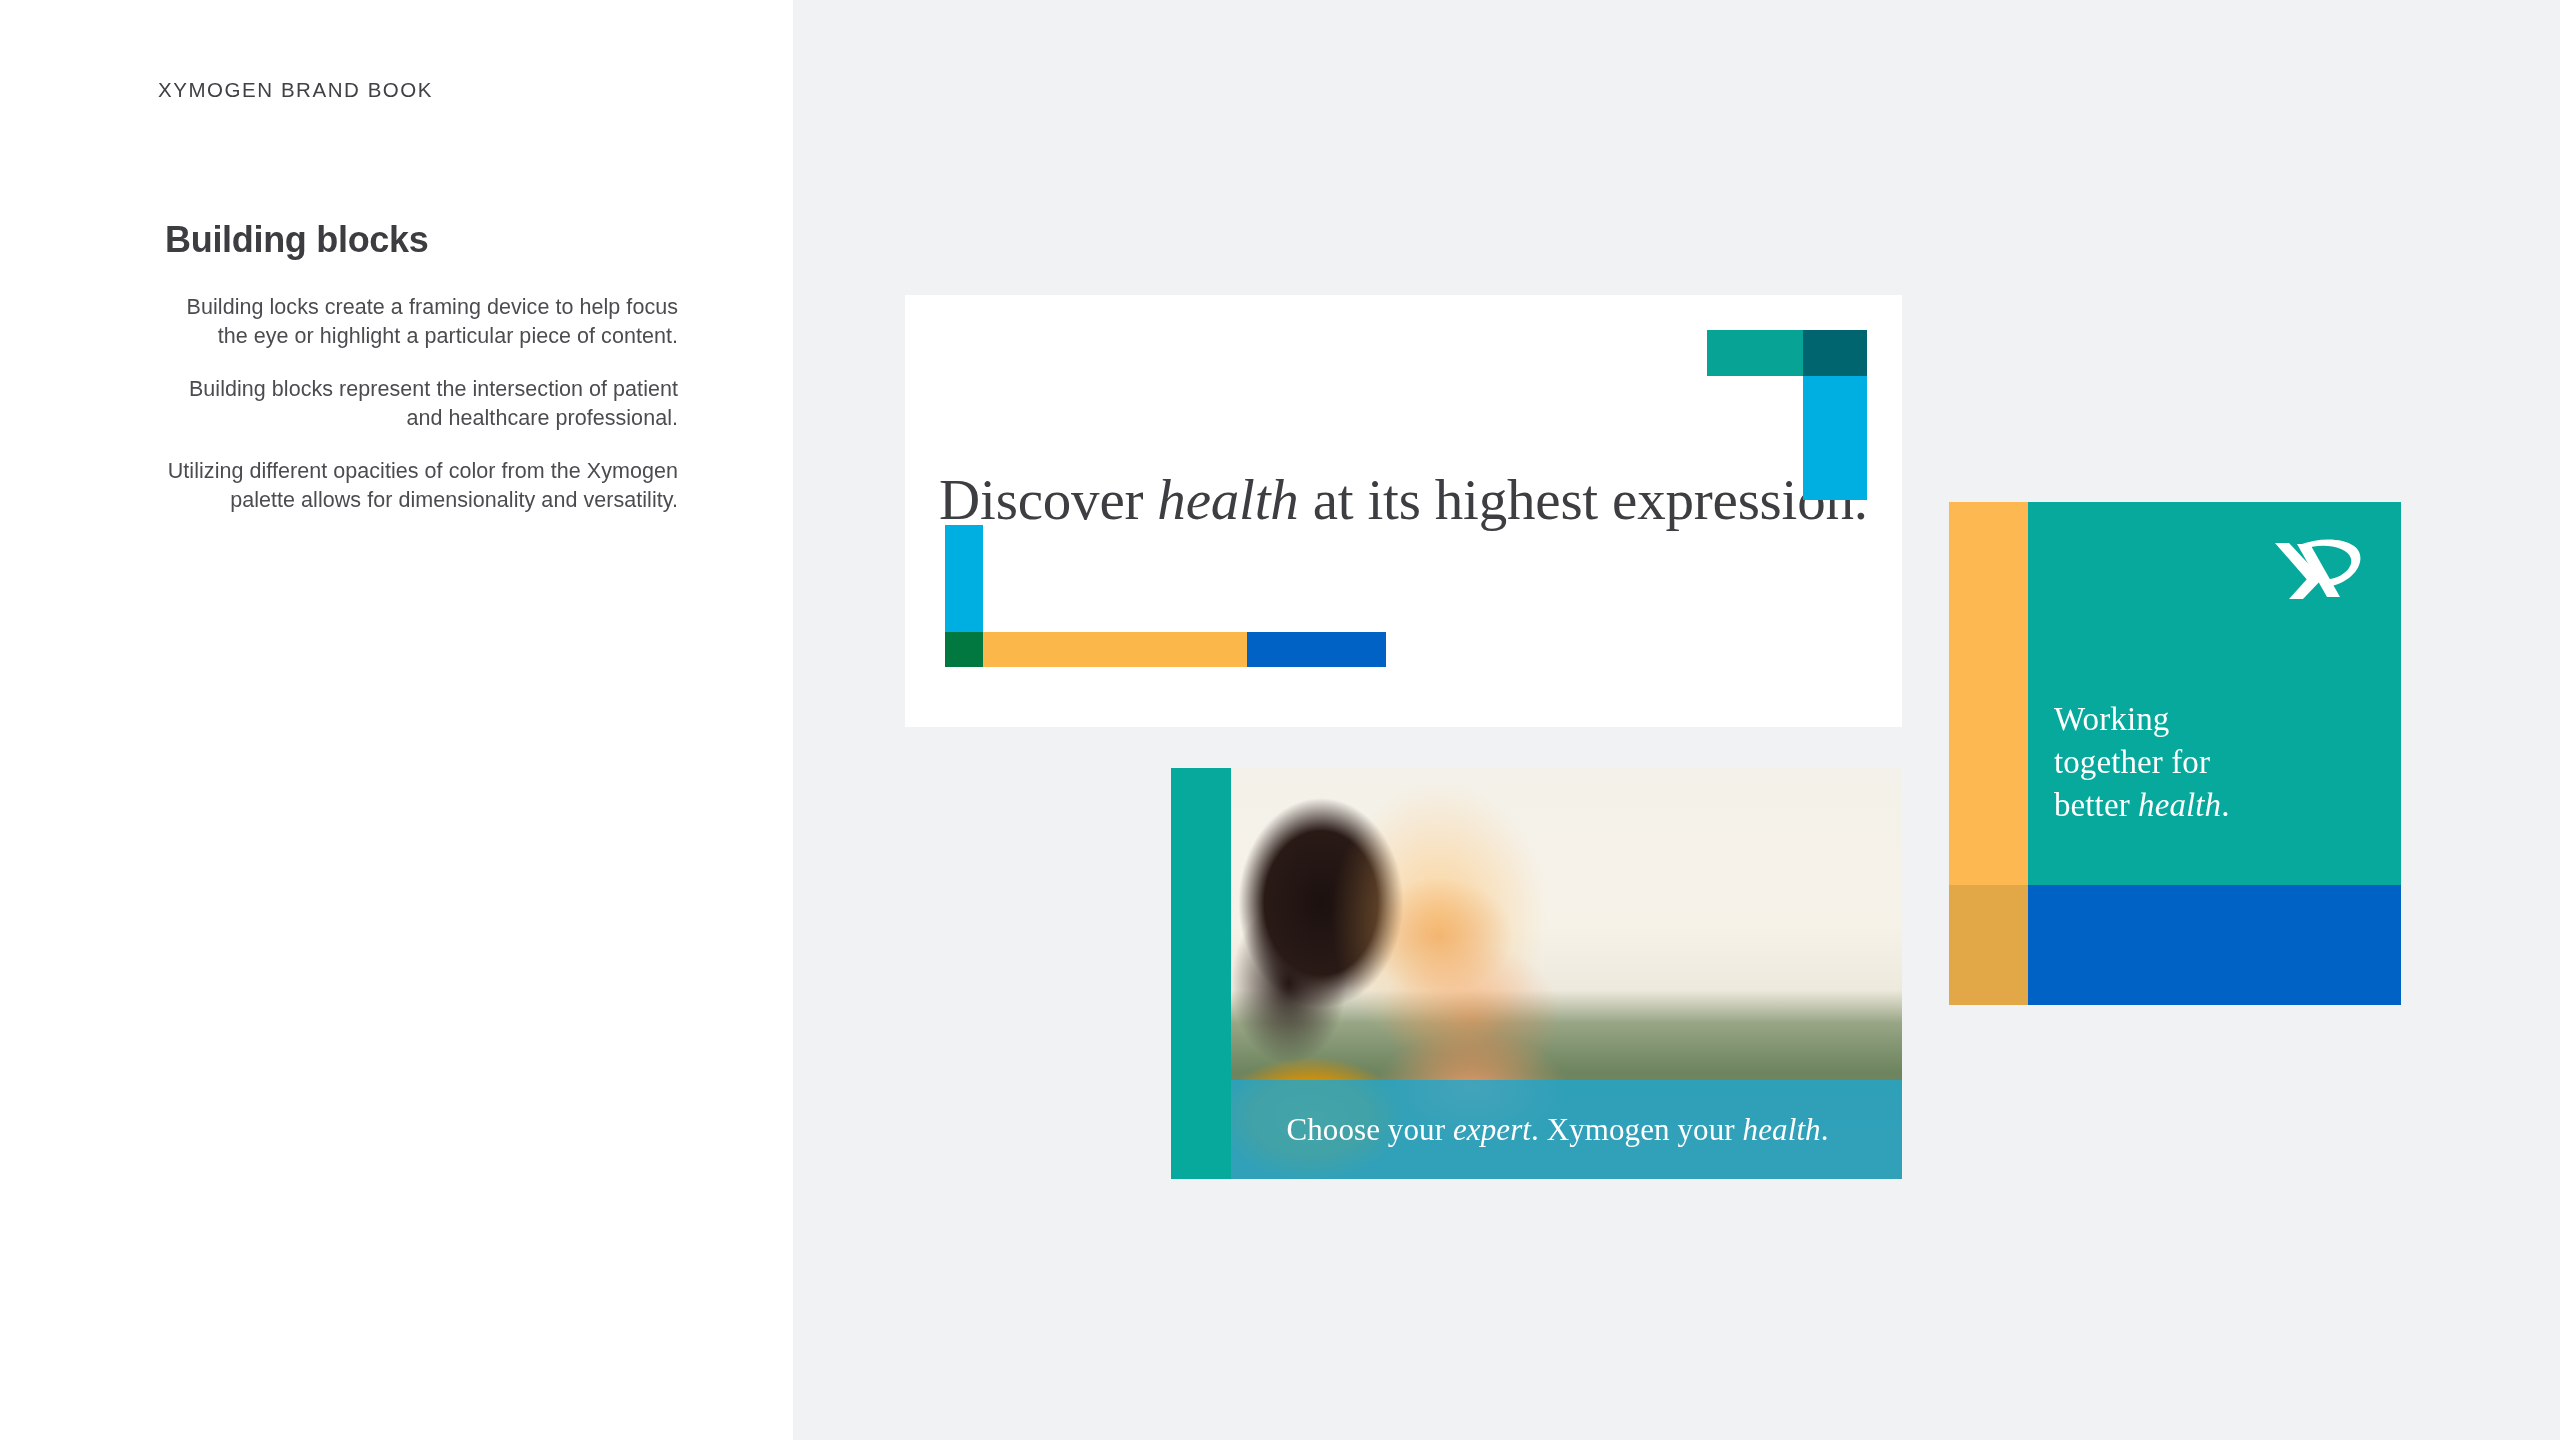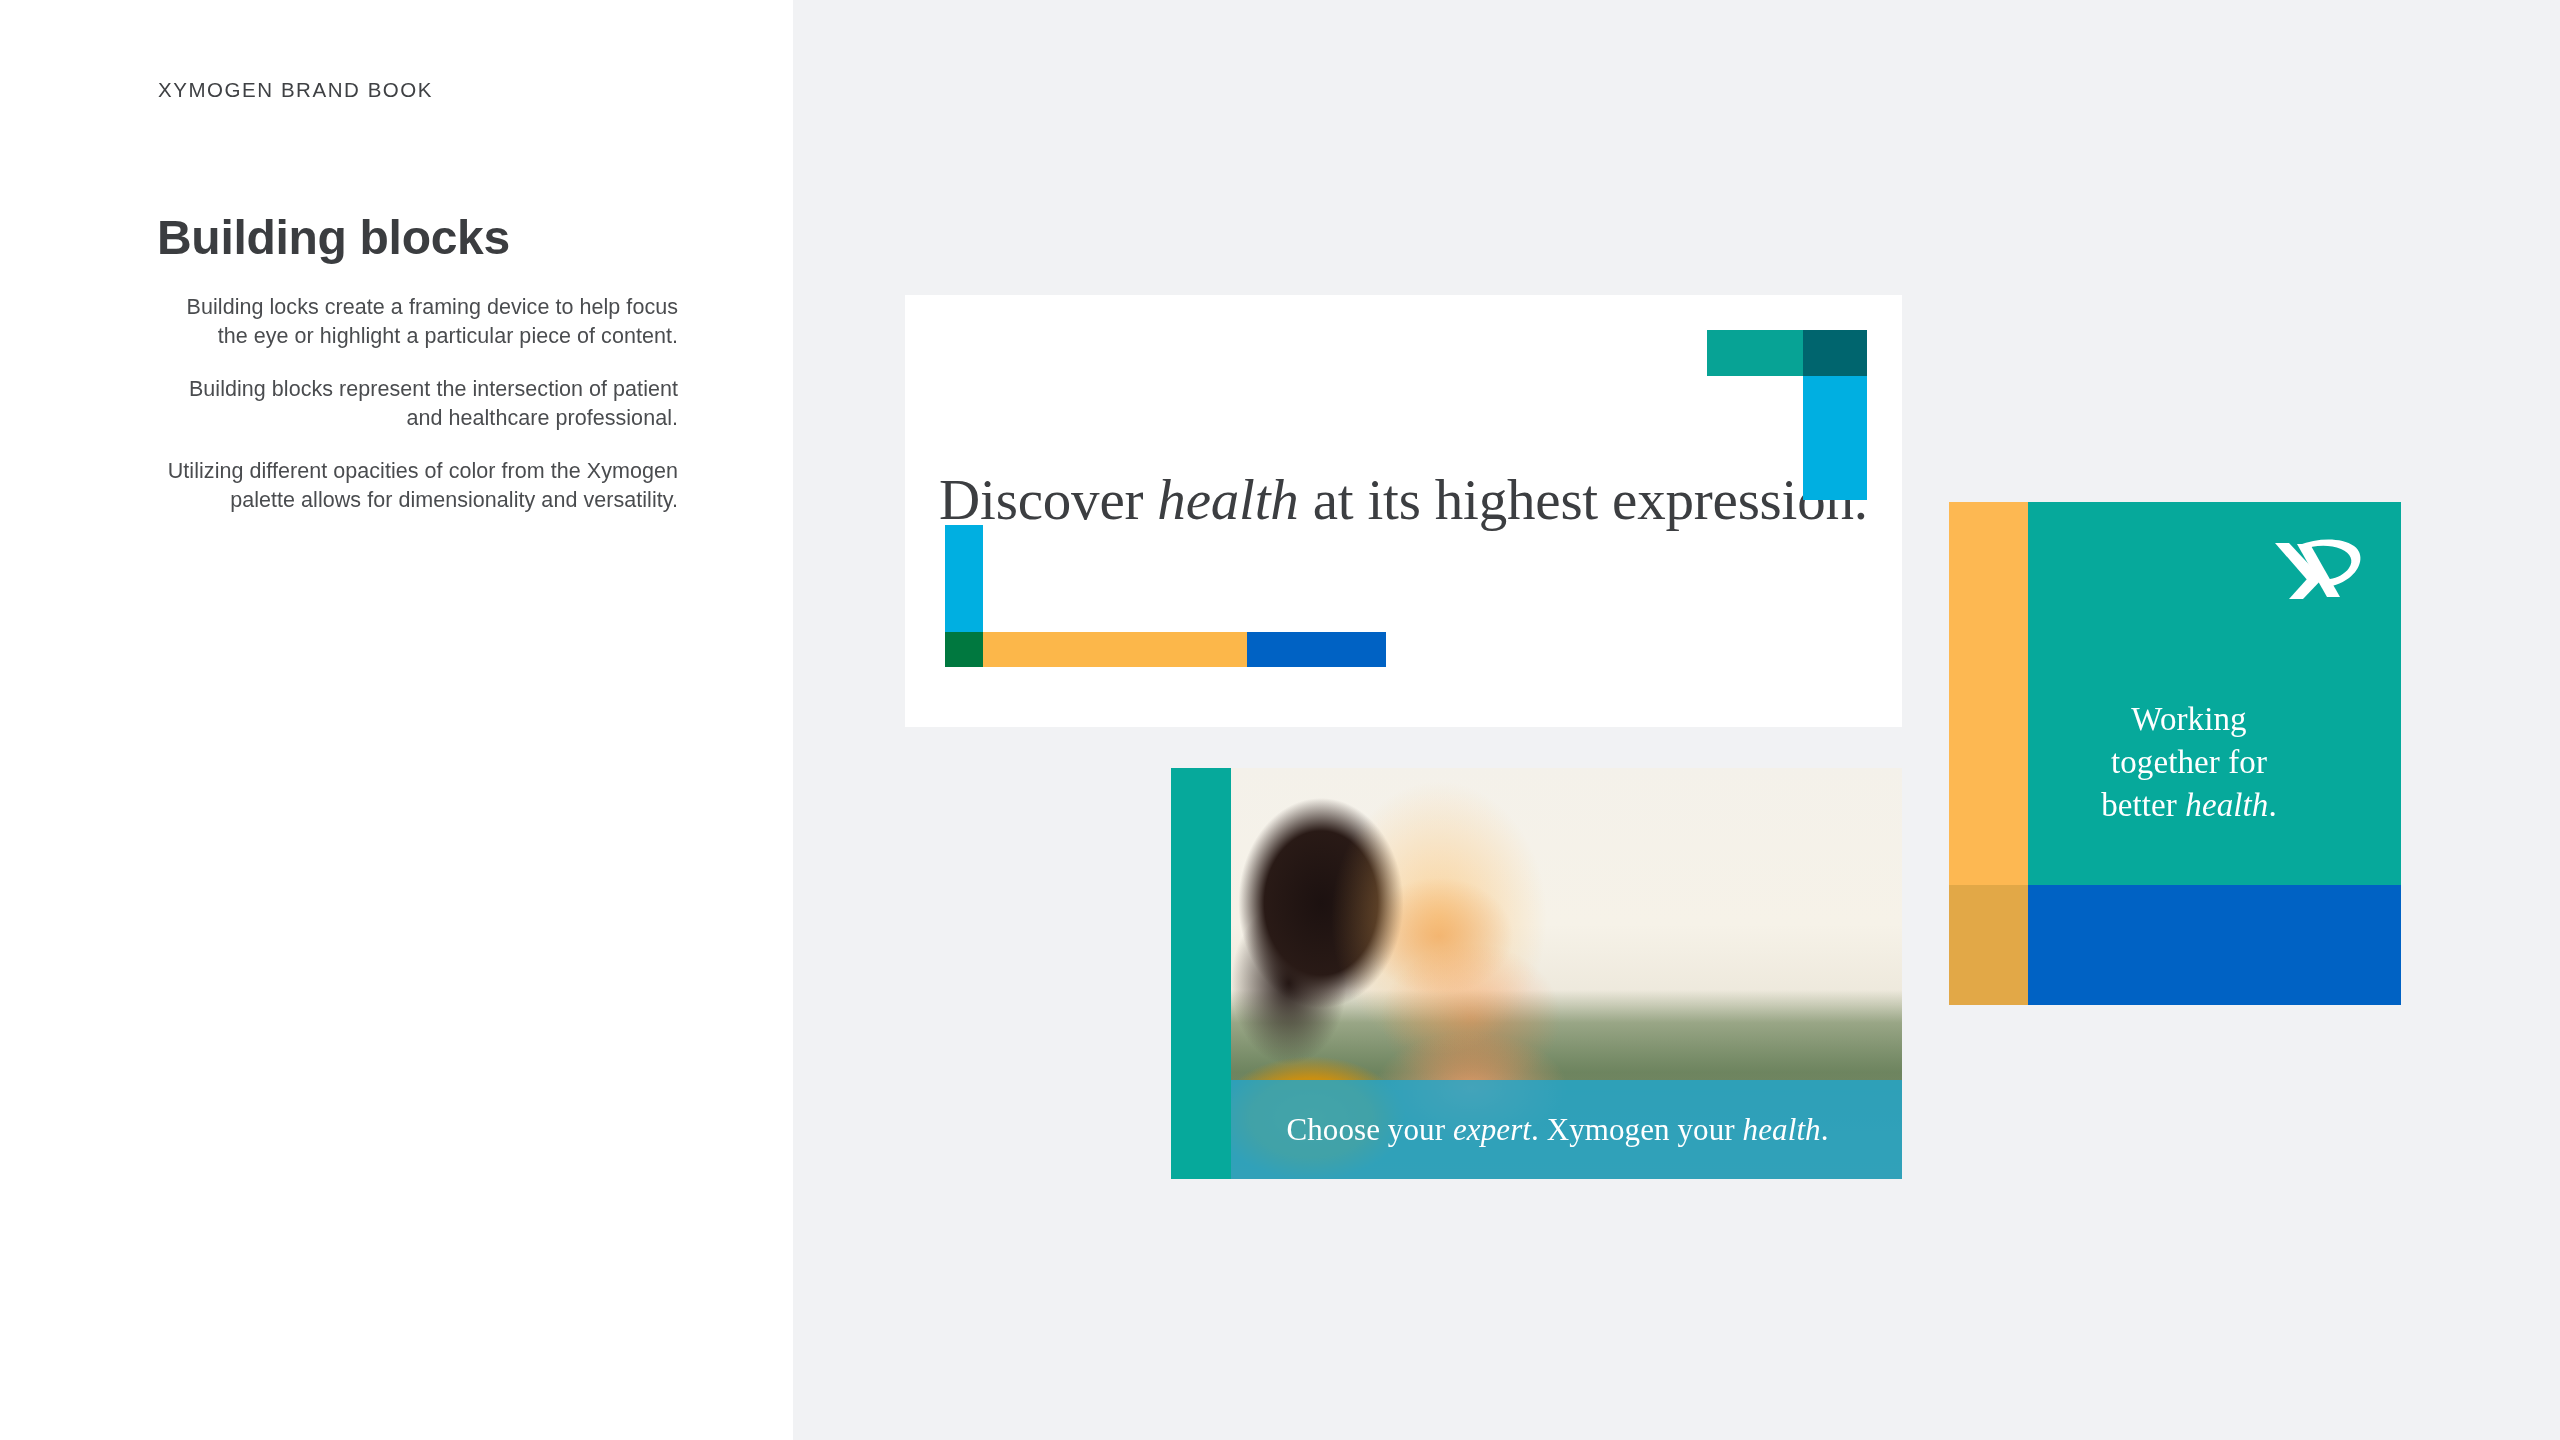--- a/index.html
+++ b/index.html
@@ -31,26 +31,26 @@
     font-size: 20.5px;
     letter-spacing: 1.55px;
     color: #3f4144;
     font-weight: 400;
     white-space: nowrap;
   }
   #page-title {
     position: absolute;
     left: 157px;
     top: 212px;
-    font-size: 48px;
+    font-size: 36px;
     font-weight: 700;
     color: #3b3d40;
     letter-spacing: -0.3px;
     line-height: 1.1;
-    margin: 0;
+    margin: 8px;
   }
   #body-copy {
     position: absolute;
     left: 158px;
     top: 293px;
     width: 520px;
   }
   #body-copy p {
     margin: 0 0 24px 0;
     font-size: 21.5px;
@@ -178,21 +178,20 @@
   }
   #photo-caption em { font-style: italic; }
 
   
   #promo-card {
     position: absolute;
     left: 1949px;
     top: 502px;
     width: 452px;
     height: 503px;
-    text-align: center;
   }
   #promo-teal {
     position: absolute;
     left: 79px; top: 0;
     width: 373px;
     height: 383px;
     background: #06a99b;
   }
   #promo-blue {
     position: absolute;

